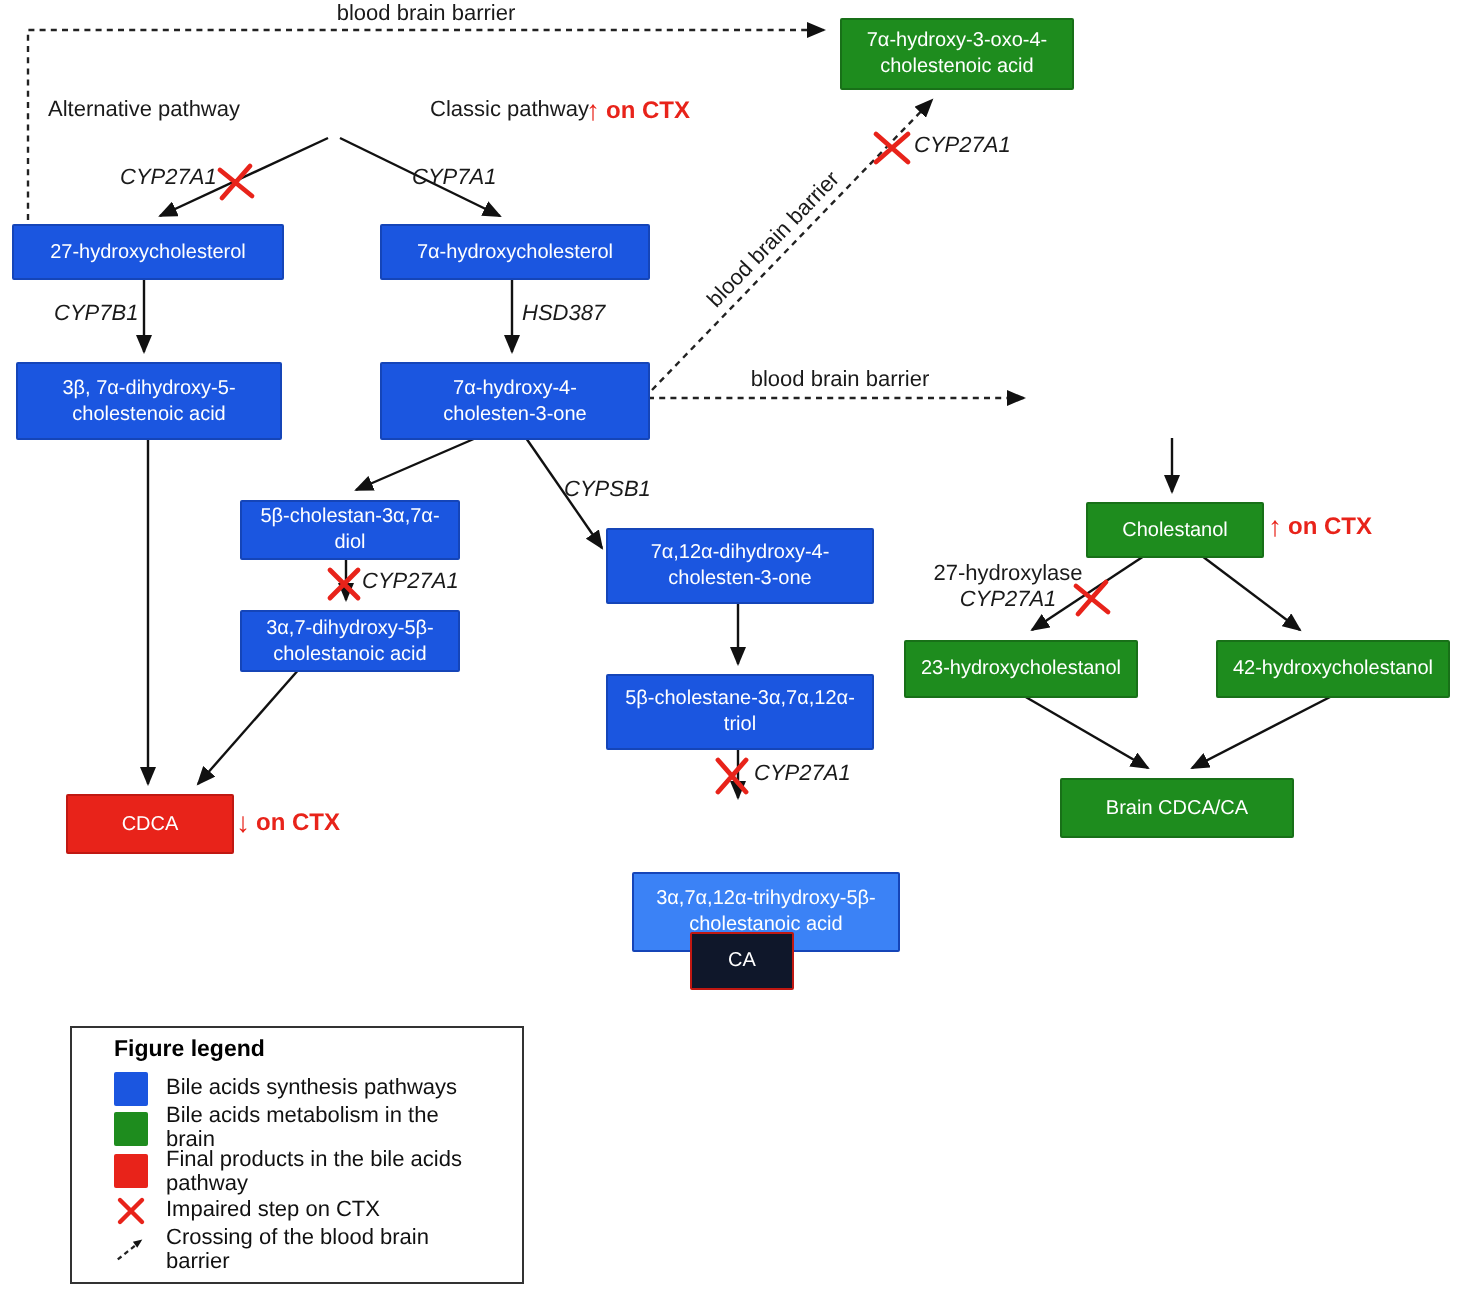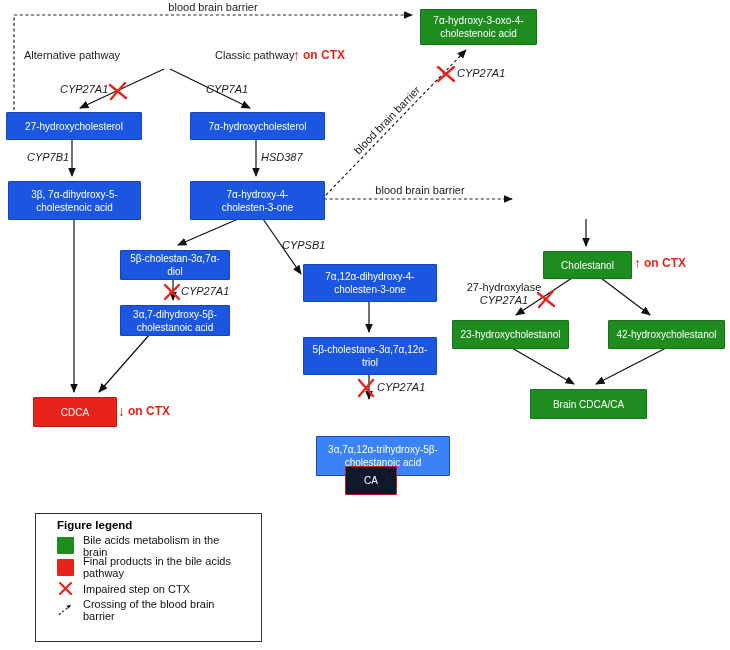--- a/index.html
+++ b/index.html
@@ -137,20 +137,24 @@
   <div class="lbl ital" style="left:377px;top:381px;">CYP27A1</div>
 
   <div class="enz2" style="left:452px;top:281px;width:104px;">
     <div>27-hydroxylase</div>
     <div class="ital">CYP27A1</div>
   </div>
 
   <div id="legend">
     <div class="title">Figure legend</div>
     <div class="lrow">
+      <span class="swatch" style="background: rgb(27, 86, 224);"></span>
+      <span class="txt">Bile acids synthesis pathways</span>
+    </div>
+    <div class="lrow">
       <span class="swatch" style="background: rgb(30, 140, 30);"></span>
       <span class="txt">Bile acids metabolism in the brain</span>
     </div>
     <div class="lrow">
       <span class="swatch" style="background: rgb(232, 35, 26);"></span>
       <span class="txt">Final products in the bile acids pathway</span>
     </div>
     <div class="lrow">
       <span class="iconbox">
         <svg width="15" height="15" viewBox="0 0 15 15">

